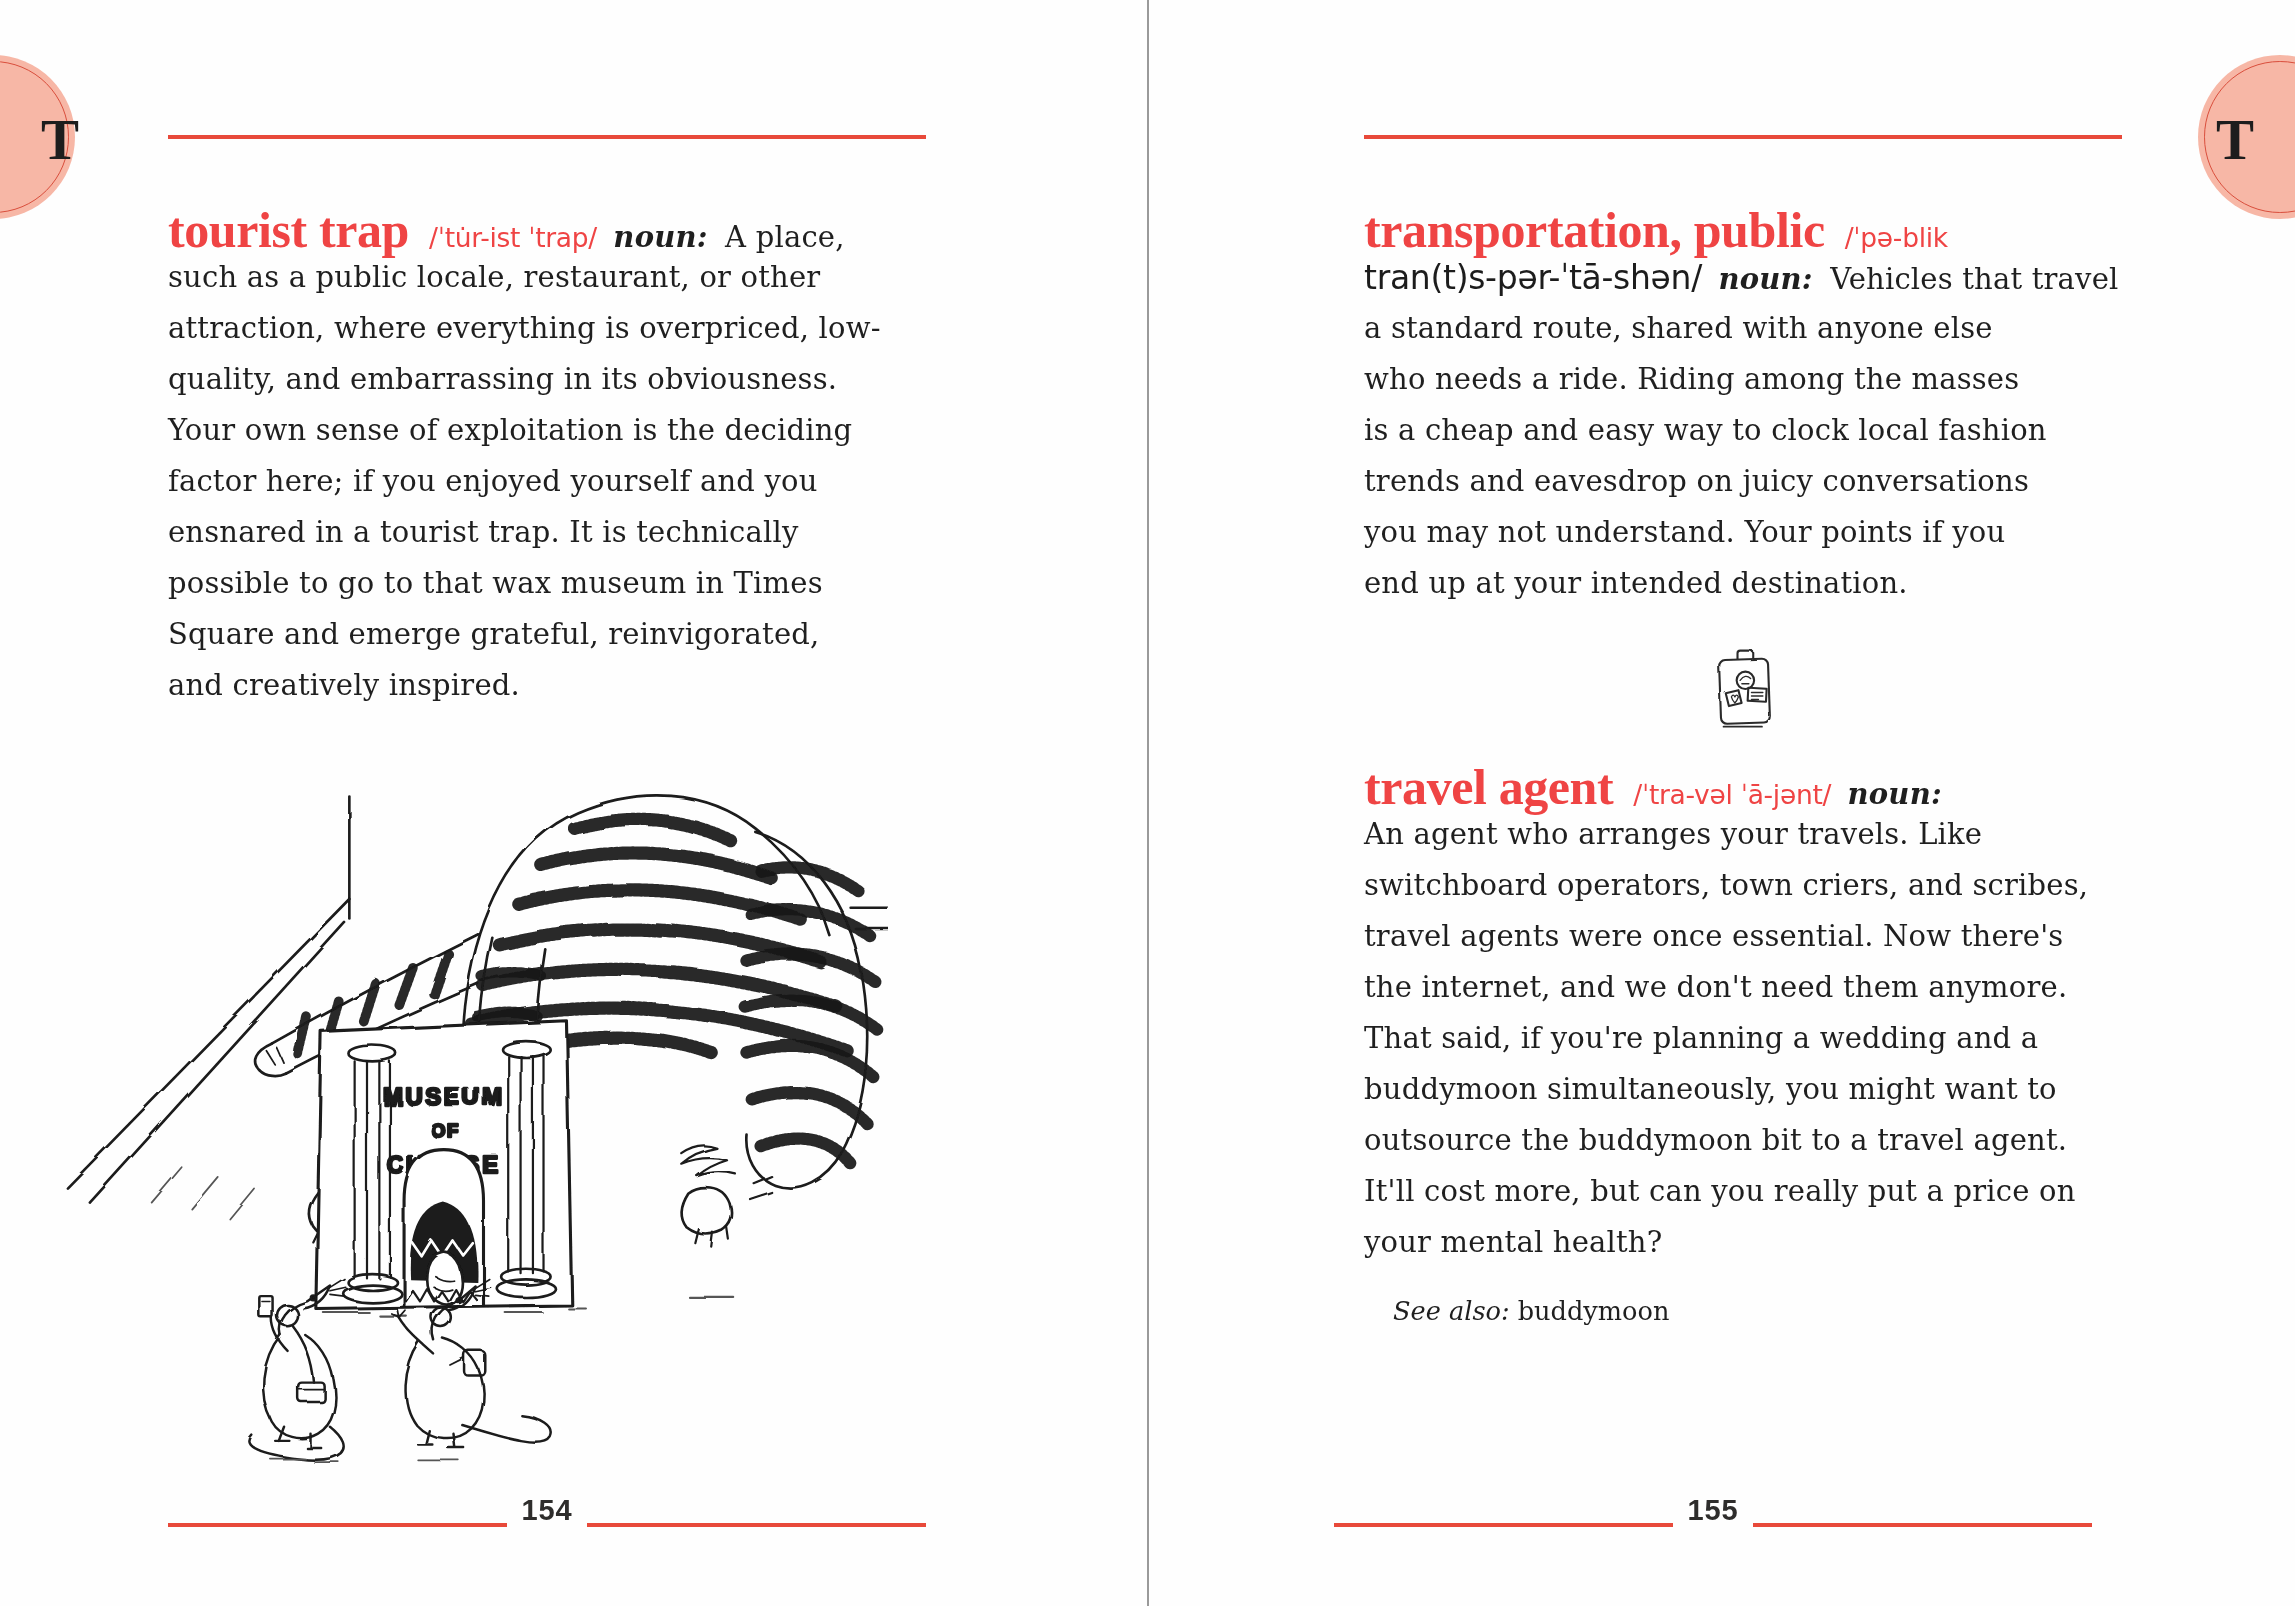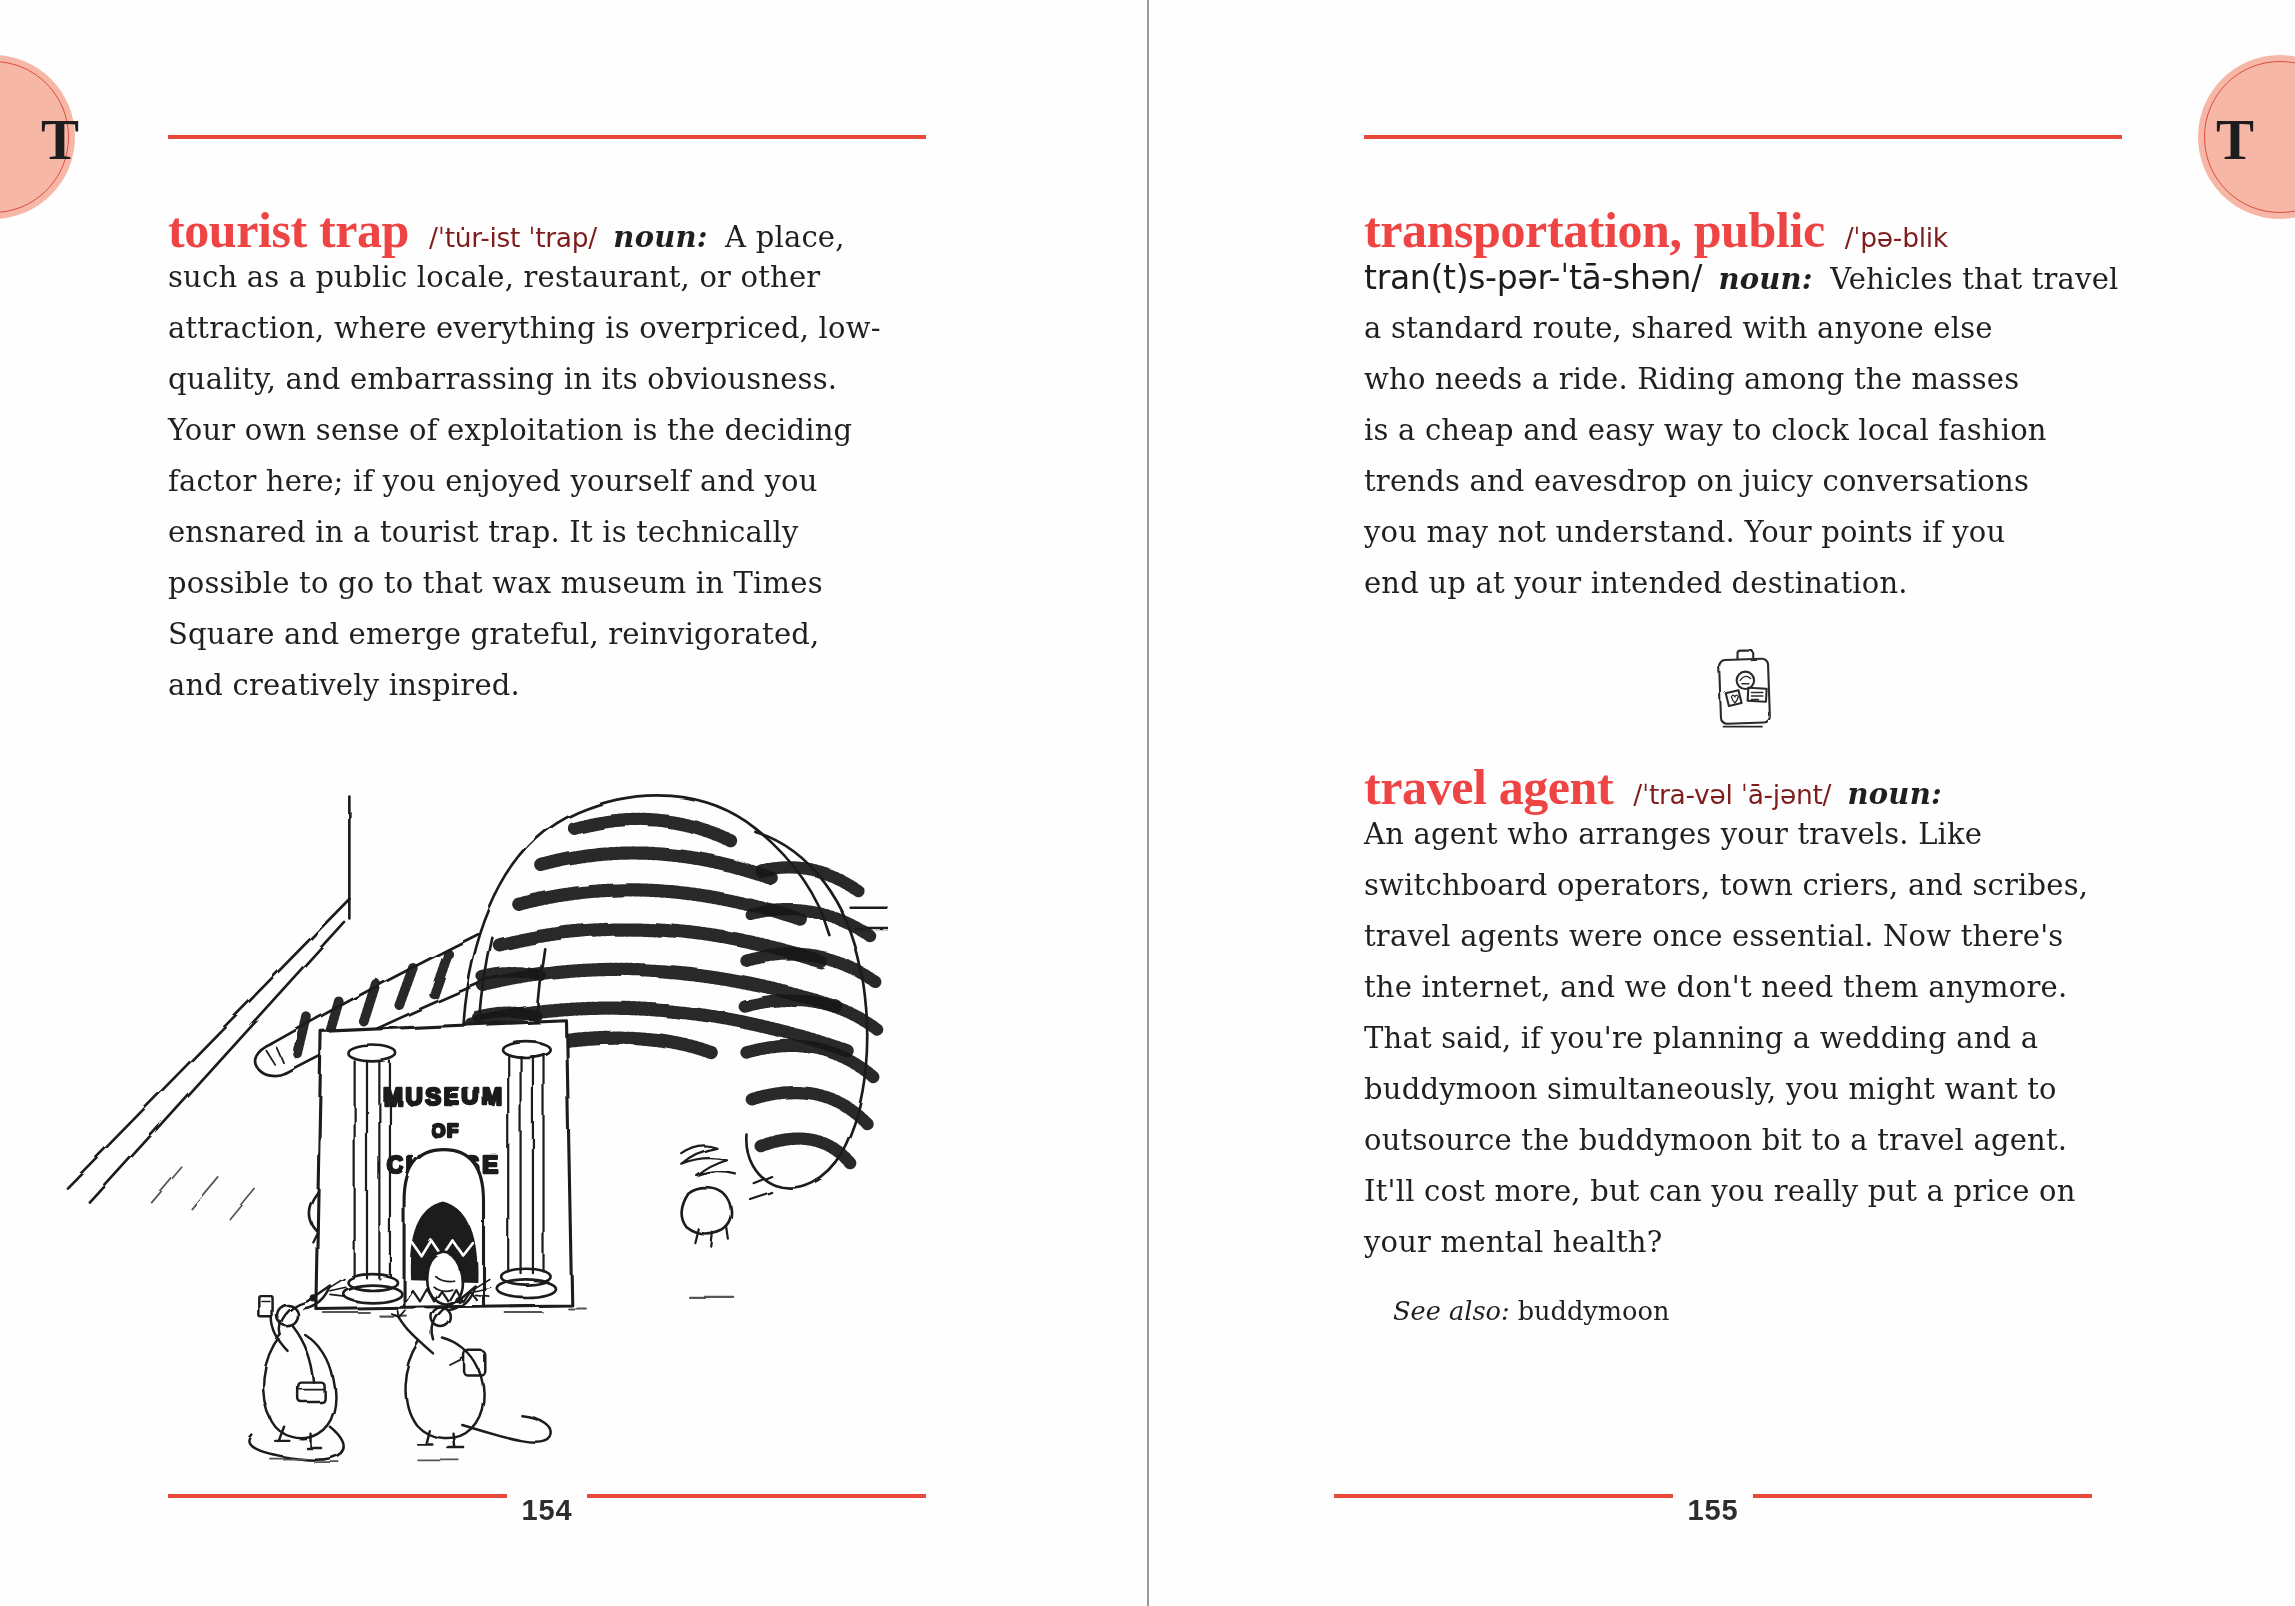--- a/index.html
+++ b/index.html
@@ -14,30 +14,30 @@
   .tab-l{left:-89px;top:55px;}
   .tab-r{left:2198px;top:55px;}
   .tab .letter{position:absolute;transform:translate(-50%,-50%);
                font:700 57px "Liberation Serif",serif;color:#1d1d1d;}
   .tab-l .letter{left:149px;top:84px;}
   .tab-r .letter{left:37px;top:84px;}
   .entry{position:absolute;width:770px;}
   .entry .ln{height:51px;line-height:51px;white-space:nowrap;
              font-size:29px;letter-spacing:0.2px;}
   .hw{font:700 50px "Liberation Serif",serif;letter-spacing:-0.4px;color:#ef4444;}
-  .pr{font-family:"DejaVu Sans",sans-serif;font-size:26.5px;color:#7f1d1d;margin:0 7px 0 10.6px;letter-spacing:-0.3px;}
+  .pr{font-family:"DejaVu Sans",sans-serif;font-size:26.5px;color:#ef4444;margin:0 7px 0 10.6px;letter-spacing:-0.3px;}
   .pr2{font-family:"DejaVu Sans",sans-serif;font-size:33px;color:#1c1c1c;margin-right:7px;letter-spacing:-0.3px;}
   .pos{font-style:italic;font-weight:700;margin-right:8px;}
   .em{font-style:italic;}
   .e-tt{left:168px;top:201px;}
   .e-tp{left:1364px;top:201px;}
   .e-ta{left:1364px;top:758px;}
   .seealso{position:absolute;left:1364px;top:1294px;font-size:25.6px;line-height:35px;}
   .seealso .lbl{font-style:italic;margin-left:29px;}
-  .footer{position:absolute;top:1494px;width:758px;display:flex;align-items:flex-start;gap:14px;}
+  .footer{position:absolute;top:1494px;width:758px;display:flex;align-items:flex-end;gap:14px;}
   .footer .fr{flex:1;height:4.4px;background:#e8493a;}
   .footer .num{font:700 29px "Liberation Sans",sans-serif;color:#2e2d2c;letter-spacing:0.9px;}
   .f-l{left:168px;}
   .f-r{left:1334px;}
   .illo{position:absolute;left:49px;top:786px;width:839px;height:684px;}
   .case{position:absolute;left:1709px;top:648px;width:71px;height:83px;}
   .signtext{font-family:"Liberation Sans",sans-serif;font-weight:600;fill:#1b1b1b;}
 </style>
 </head>
 <body>

